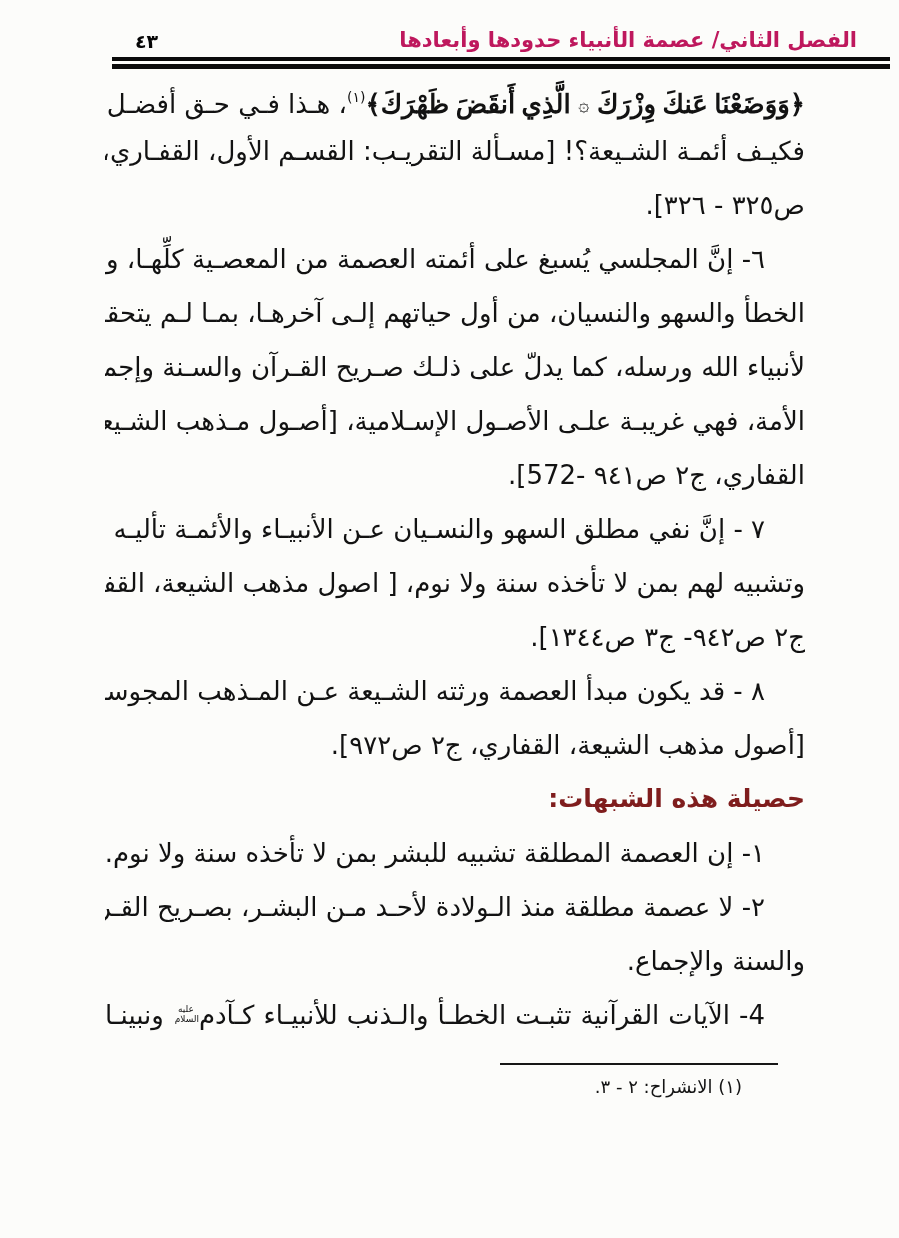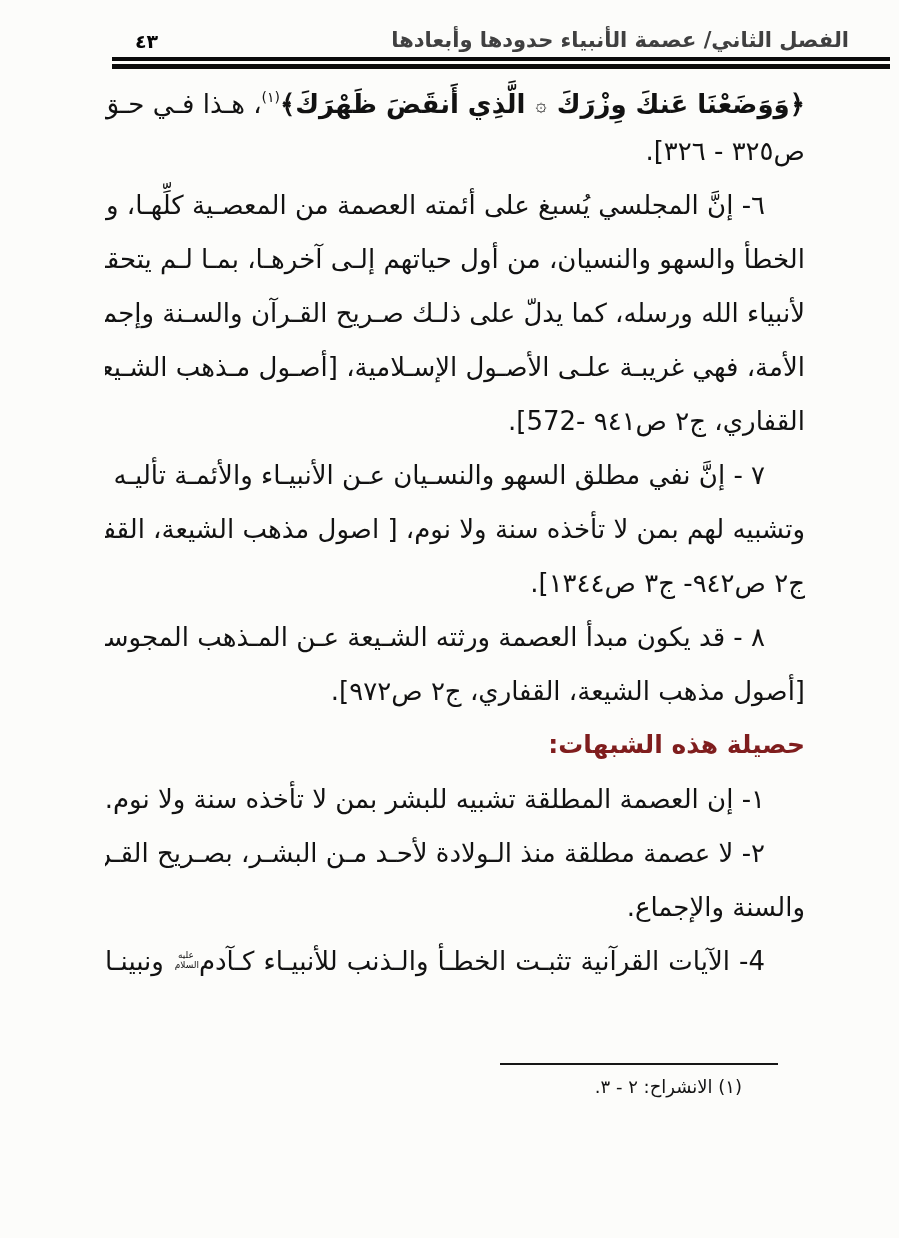--- a/index.html
+++ b/index.html
@@ -11,23 +11,23 @@
   .page{
     position:relative;
     width:899px;height:1238px;
     margin:0 auto;
     background:#fcfcfa;
     color:#101010;
     overflow:hidden;
   }
   
   .chapter-title{
-    position:absolute; top:28px; right:50px;
+    position:absolute; top:28px; right:42px;
     direction:rtl;
-    font-size:21px; font-weight:bold; color:#404040;
+    font-size:21px; font-weight:bold; color:#be185d;
     letter-spacing:0.3px;
     white-space:nowrap;
   }
   .page-number{
     position:absolute; top:30px; left:118px;
     font-size:19px; font-weight:bold; color:#050505;margin-left:17px;
   }
   .header-rule{
     position:absolute; top:57px; left:112px; width:778px;
   }
@@ -44,21 +44,21 @@
     font-size:26px;
     direction:rtl;
     white-space:nowrap;
     overflow:hidden;
     color:#121212;
   }
   .line.j{ text-align:justify; text-align-last:justify; }
   .line.r{ text-align:center;  text-align-last:right; }
   .line.indent{ padding-right:40px; }
   .line.heading{ font-weight:bold; font-size:25px; color:#7f1d1d; }
-  .quran{ font-weight:bold; }
+  .quran{ font-weight:bold;font-family:Liberation Serif, serif; }
   .ayah-ornament{ font-size:19px; vertical-align:2px; padding:0 1px; }
   .footref{ font-size:14px; vertical-align:11px; letter-spacing:-1px; }
   .honorific{
     display:inline-block;
     width:26px;
     font-size:9px; line-height:1.05;
     white-space:normal;
     text-align:center;
     vertical-align:0px;
     overflow:hidden;
@@ -87,20 +87,21 @@
   <div class="page-number">٤٣</div>
 
   <div class="header-rule">
     <div class="bar1"></div>
     <div class="gap"></div>
     <div class="bar2"></div>
   </div>
 
   <div class="body-text" id="body-text">
       <div class="line j"><span class="quran">﴿وَوَضَعْنَا عَنكَ وِزْرَكَ </span><span class="ayah-ornament">۞</span><span class="quran"> الَّذِي أَنقَضَ ظَهْرَكَ﴾</span><span class="footref">(١)</span><span>، هـذا فـي حـق أفضـل الخلـق</span></div>
+      <div class="line j">فكيـف أئمـة الشـيعة؟! [مسـألة التقريـب: القسـم الأول، القفـاري،</div>
       <div class="line r">ص٣٢٥ - ٣٢٦].</div>
       <div class="line j indent">٦- إنَّ المجلسي يُسبغ على أئمته العصمة من المعصـية كلِّهـا، ومـن</div>
       <div class="line j">الخطأ والسهو والنسيان، من أول حياتهم إلـى آخرهـا، بمـا لـم يتحقـق</div>
       <div class="line j">لأنبياء الله ورسله، كما يدلّ على ذلـك صـريح القـرآن والسـنة وإجمـاع</div>
       <div class="line j">الأمة، فهي غريبـة علـى الأصـول الإسـلامية، [أصـول مـذهب الشـيعة،</div>
       <div class="line r">القفاري، ج٢ ص٩٤١ -572].</div>
       <div class="line j indent">٧ - إنَّ نفي مطلق السهو والنسـيان عـن الأنبيـاء والأئمـة تأليـه لهـم</div>
       <div class="line j">وتشبيه لهم بمن لا تأخذه سنة ولا نوم، [ اصول مذهب الشيعة، القفاري</div>
       <div class="line r">ج٢ ص٩٤٢- ج٣ ص١٣٤٤].</div>
       <div class="line j indent">٨ - قد يكون مبدأ العصمة ورثته الشـيعة عـن المـذهب المجوسـي،</div>

